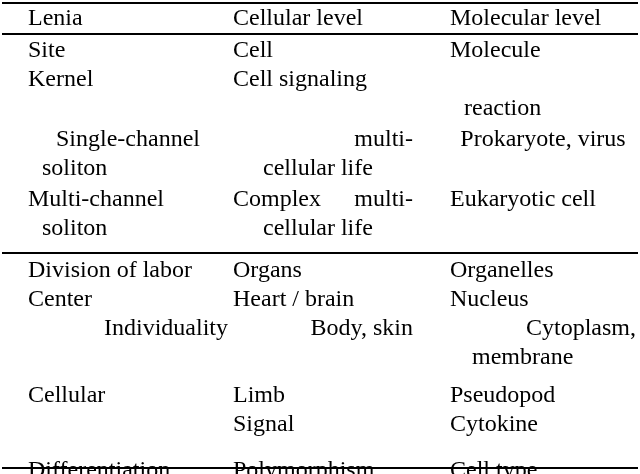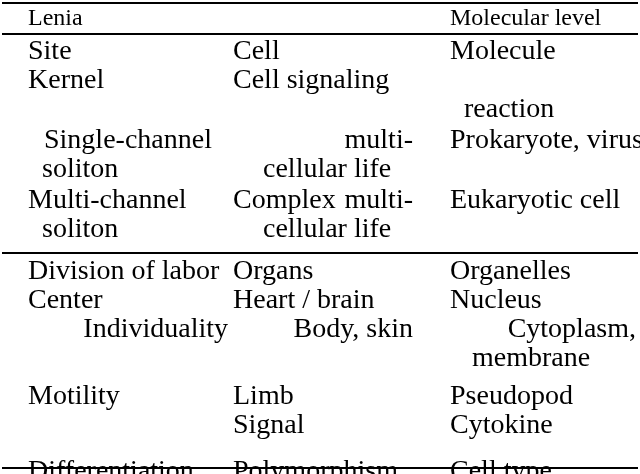--- a/index.html
+++ b/index.html
@@ -44,21 +44,21 @@
   .row {
     position: absolute;
     left: 0;
     width: 640px;
     height: 29px;
   }
 
   .cell {
     position: absolute;
     top: 0;
-    font-size: 28px;
+    font-size: 24px;
     line-height: 29px;
     white-space: nowrap;
   }
   .col1 { left: 28px;  width: 200px; }
   .col2 { left: 233px; width: 180px; }
   .col3 { left: 450px; width: 186px; }
 
   
   .cell.justified {
     white-space: nowrap;
@@ -86,20 +86,21 @@
 
   <div class="rule rule-top"></div>
   <div class="rule rule-header"></div>
   <div class="rule rule-middle"></div>
   <div class="rule rule-bottom"></div>
 
   <div class="rows">
 
     <div class="row" style="top:3px;">
       <span class="cell col1 hdr">Lenia</span>
+      <span class="cell col2 hdr">Cellular level</span>
       <span class="cell col3 hdr">Molecular level</span>
     </div>
 
     <div class="row" style="top:35px;">
       <span class="cell col1">Site</span>
       <span class="cell col2">Cell</span>
       <span class="cell col3">Molecule</span>
     </div>
 
     <div class="row" style="top:64px;">
@@ -154,21 +155,21 @@
       <span class="cell col1">Individuality</span>
       <span class="cell col2">Body, skin</span>
       <span class="cell col3">Cytoplasm,</span>
     </div>
 
     <div class="row" style="top:342px;">
       <span class="cell col3 indent2">membrane</span>
     </div>
 
     <div class="row" style="top:380px;">
-      <span class="cell col1">Motility</span>
+      <span class="cell col1">Cellular</span>
       <span class="cell col2">Limb</span>
       <span class="cell col3">Pseudopod</span>
     </div>
 
     <div class="row" style="top:409px;">
       <span class="cell col2">Signal</span>
       <span class="cell col3">Cytokine</span>
     </div>
 
     <div class="row" style="top:455px;">

